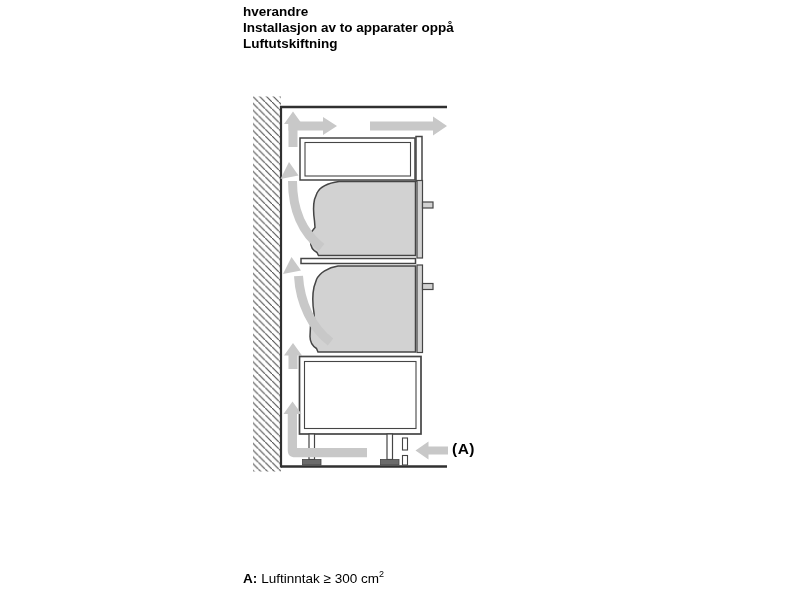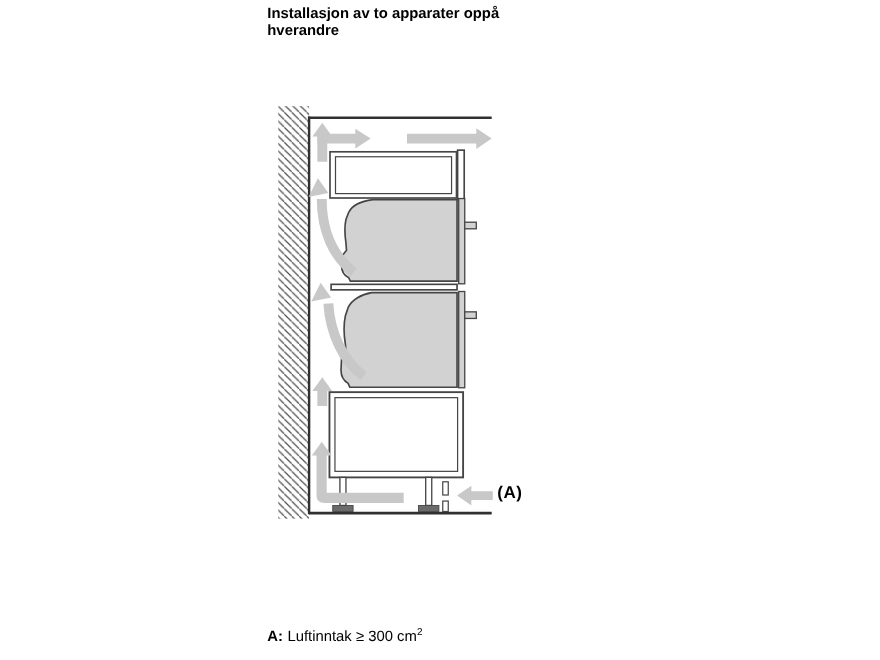--- a/index.html
+++ b/index.html
@@ -33,22 +33,23 @@
   .appliance{fill:var(--appliance-fill,#d2d2d2);stroke:var(--outline,#454545);stroke-width:1.5;}
   .appliance-part{fill:var(--appliance-fill,#d2d2d2);stroke:var(--outline,#454545);stroke-width:1.2;}
   .arrow{fill:var(--arrow,#c8c8c8);stroke:none;}
   .swoosh{fill:none;stroke:var(--arrow,#c8c8c8);stroke-width:9;}
   .foot{fill:var(--foot,#6b6b6b);stroke:var(--outline,#454545);stroke-width:0.8;}
 </style>
 </head>
 <body>
 
 <div class="title-block">
+  <div>hverandre</div>
   <div>Installasjon av to apparater oppå</div>
-  <div>hverandre</div>
+  <div>Luftutskiftning</div>
 </div>
 
 <svg class="diagram" width="800" height="600" viewBox="0 0 800 600">
   <defs>
     <pattern id="wallHatch" patternUnits="userSpaceOnUse" width="6.8" height="6.8">
       <line class="hatch-stroke" x1="0" y1="0" x2="6.8" y2="6.8"></line>
     </pattern>
   </defs>
 
   <rect x="253" y="96.5" width="28" height="375" fill="url(#wallHatch)"></rect>

